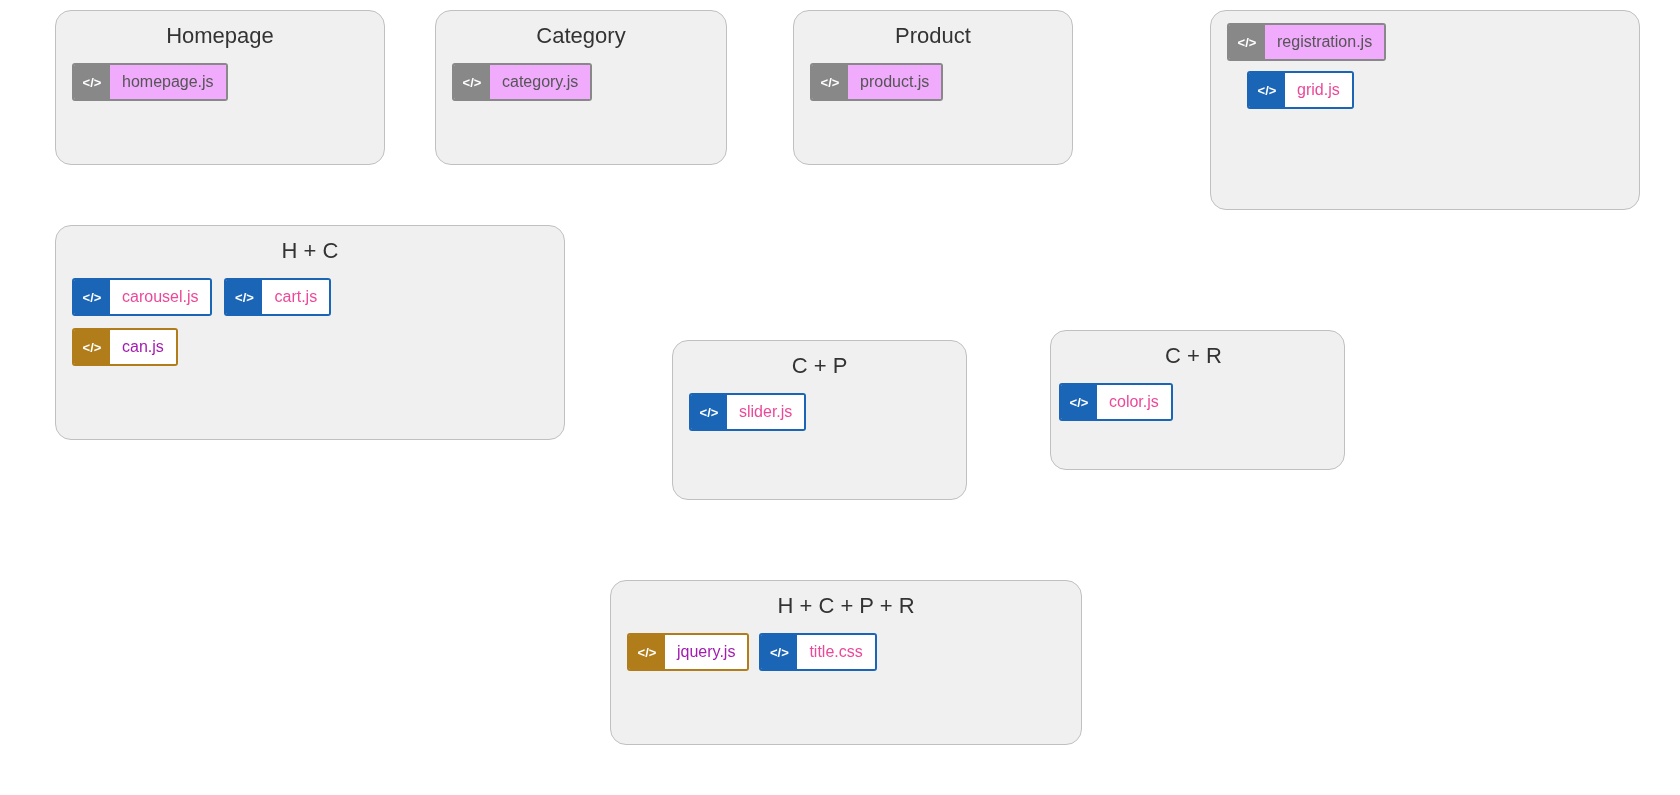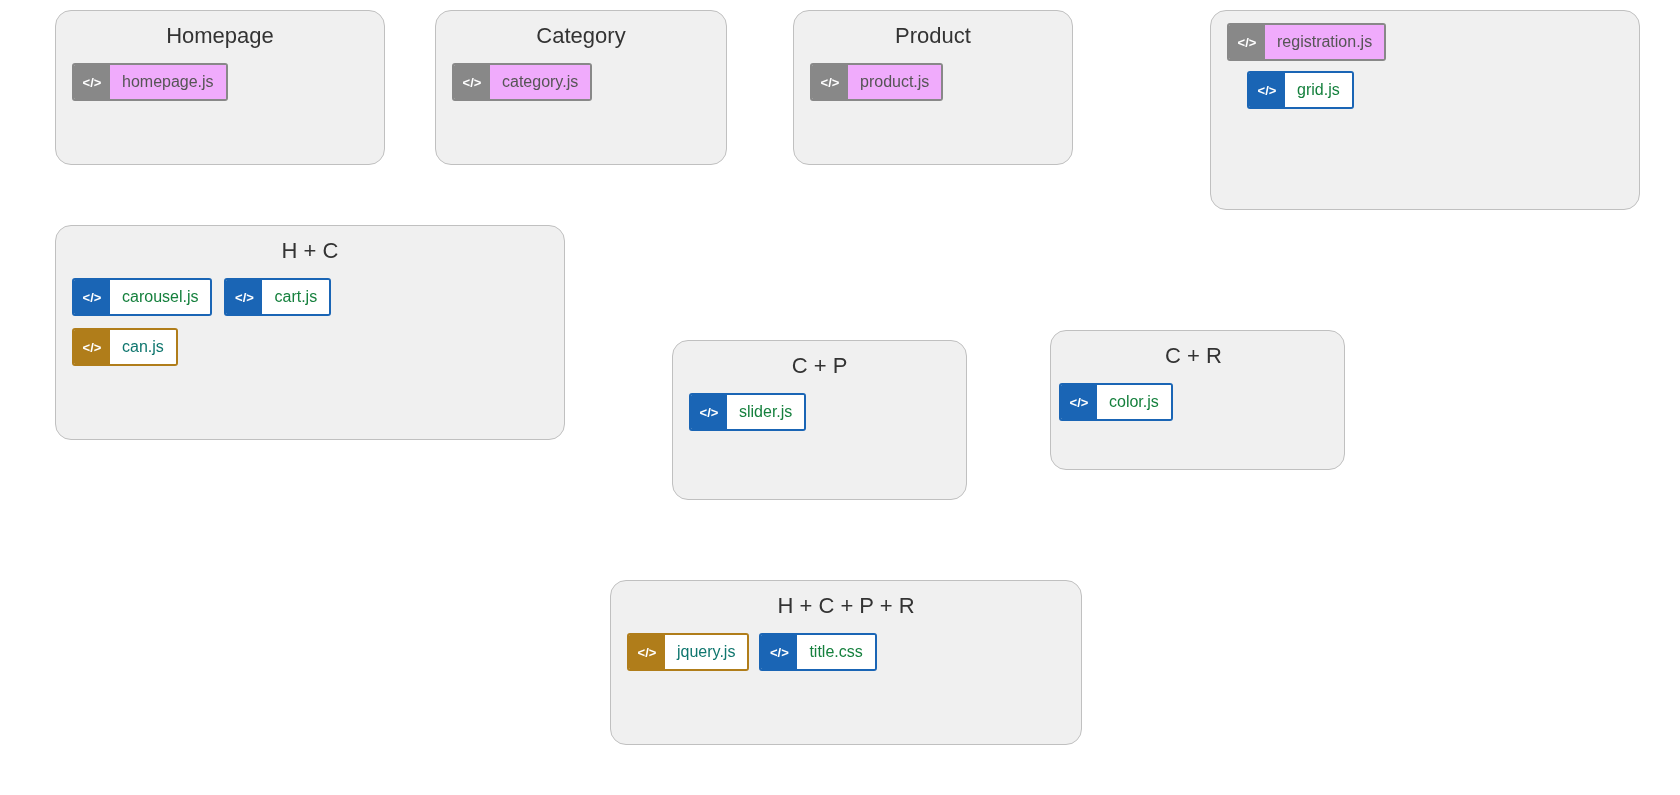--- a/index.html
+++ b/index.html
@@ -74,33 +74,33 @@
     }
 
     
     .chip-blue {
       border-color: #1a65b5;
     }
     .chip-blue .chip-icon {
       background: #1a65b5;
     }
     .chip-blue .chip-label {
-      color: #15803d;
+      color: #ec4899;
       background: white;
     }
 
     
     .chip-gold {
       border-color: #b07d1a;
     }
     .chip-gold .chip-icon {
       background: #b07d1a;
     }
     .chip-gold .chip-label {
-      color: #0f766e;
+      color: #a21caf;
       background: white;
       text-align: right;
     }
 
     
     .chip-gray {
       border-color: #888;
     }
     .chip-gray .chip-icon {
       background: #888;

